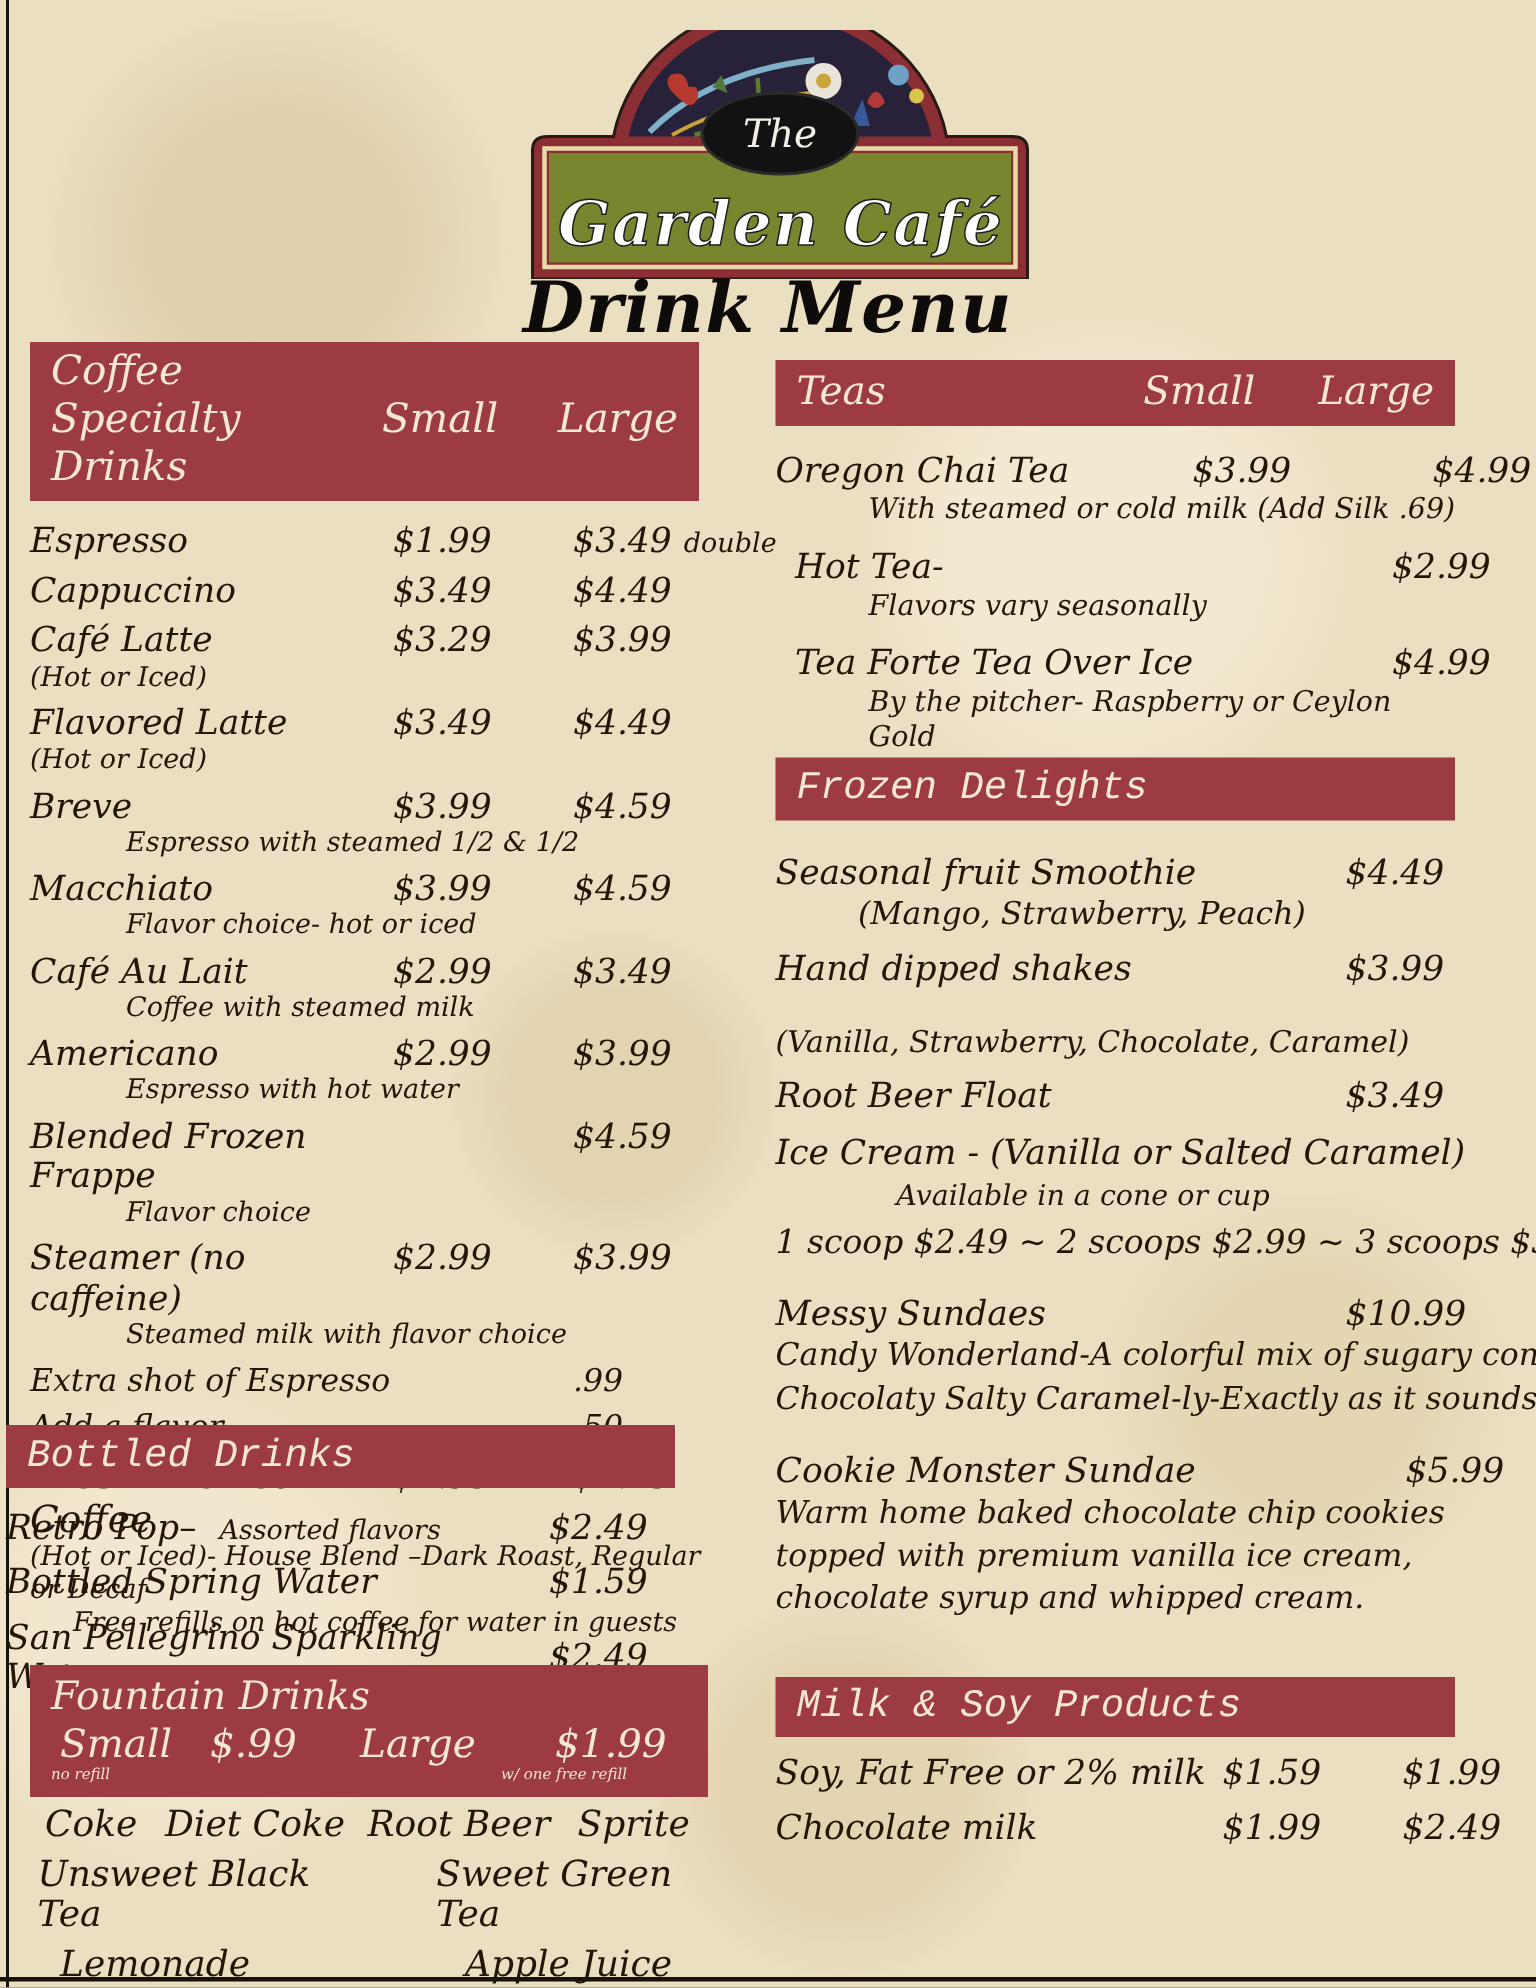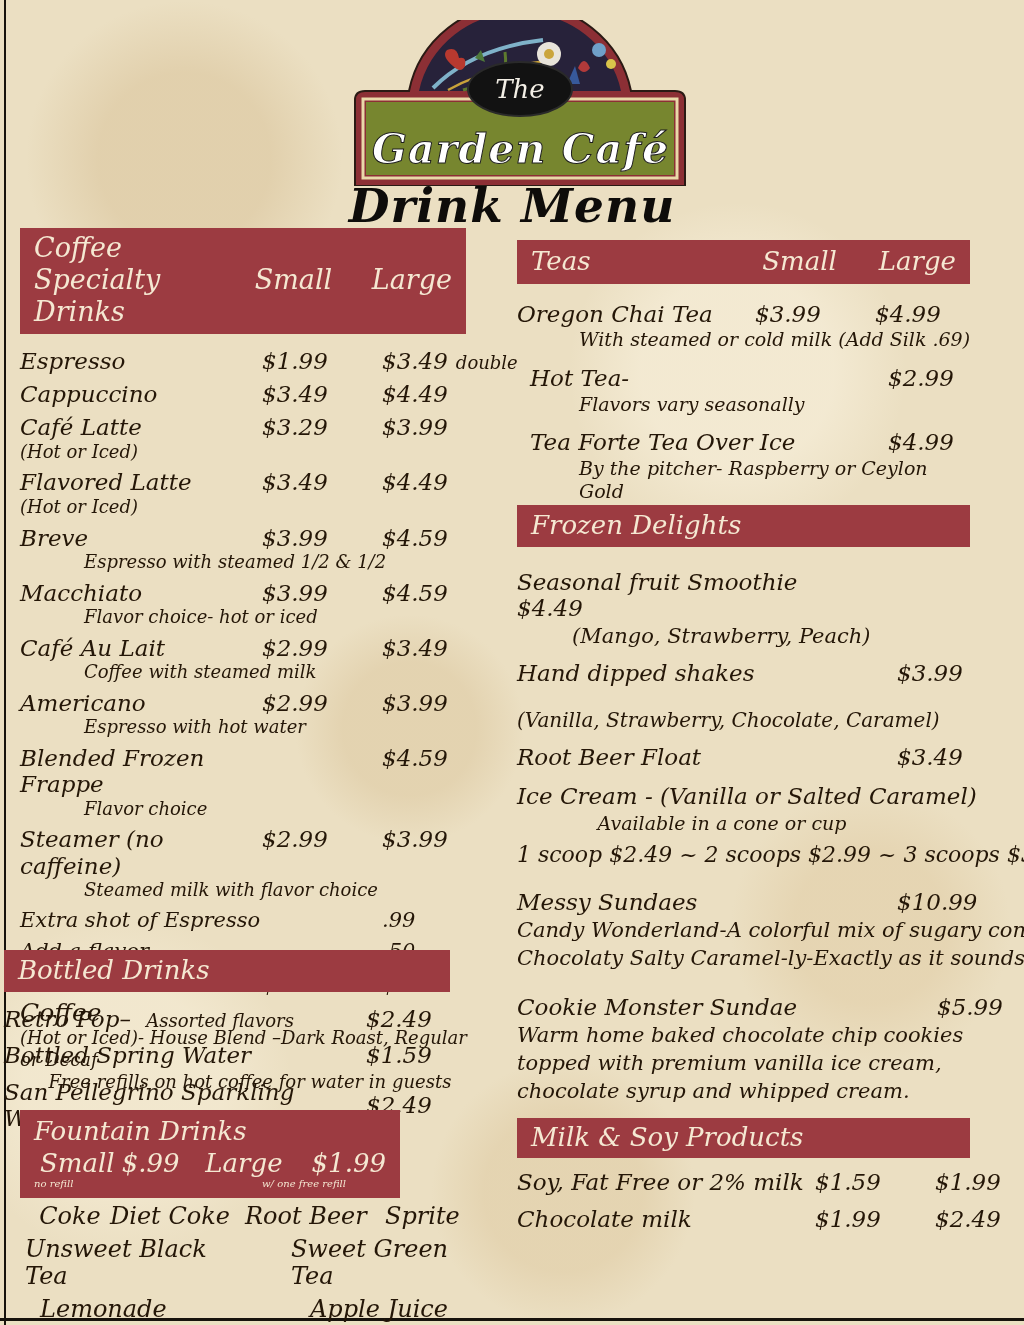--- a/index.html
+++ b/index.html
@@ -39,57 +39,57 @@
 
   
   .col-left{position:absolute;left:20px;top:228px;width:460px;}
   .hdr-coffee{padding:4px 14px 6px;font-size:27px;line-height:1.18;width:446px;}
   .hdr-cols{display:flex;}
   .hdr-cols .hc-nm{width:230px;}
   .hdr-cols .hc-sm{width:122px;}
   .fresh .nm{font-size:25px;}
 
   .sec-bottled{position:absolute;left:4px;top:950px;width:460px;}
-  .hdr-simple{padding:5px 14px 7px;font-size:26px;width:446px;}
+  .hdr-simple{padding:5px 14px 7px;font-size:26px;width:446px;font-family:Liberation Mono, monospace;}
   .sec-bottled .mrow .nm{width:362px;}
   .sec-bottled .mrow{margin-top:10px;align-items:center;}
 
   .sec-fountain{position:absolute;left:20px;top:1110px;width:460px;}
-  .fd-banner{width:380px;padding:6px 14px 8px;}
+  .fd-banner{width:452px;padding:6px 14px 8px;}
   .fd-line1{font-size:26px;}
   .fd-line2{display:flex;align-items:baseline;font-size:26px;margin-top:2px;}
   .fd-line2 .fd-sl{width:100px;padding-left:6px;}
   .fd-line2 .fd-sp{width:90px;}
   .fd-line2 .fd-ll{width:130px;padding-left:10px;}
   .fd-line3{display:flex;font-size:10px;line-height:1.2;}
   .fd-line3 .fd-rn{margin-left:auto;margin-right:40px;}
   .fl-row{display:flex;font-size:24px;margin-top:5px;line-height:1.15;}
   .fl-row.r1{padding-left:10px;}
-  .fl-row.r1 .f0{width:80px;text-align:center;}.fl-row.r1 .f1{width:135px;}.fl-row.r1 .f2{width:140px;}
+  .fl-row.r1 .f0{width:80px;}.fl-row.r1 .f1{width:135px;}.fl-row.r1 .f2{width:140px;}
   .fl-row.r2{padding-left:5px;gap:38px;}
   .fl-row.r2 .f0{width:250px;}
   .fl-row.r3{padding-left:20px;}
   .fl-row.r3 .f0{width:270px;}
 
   
   .sec-teas{position:absolute;left:517px;top:240px;width:455px;}
   .hdr-teas{display:flex;align-items:baseline;padding:6px 14px 8px;font-size:26px;width:453px;}
   .hdr-teas .ht-nm{width:234px;}
   .hdr-teas .ht-sm{width:118px;}
-  .sec-teas .mrow{margin-top:14px;}
+  .sec-teas .mrow{margin-top:14px;gap:40px;}
   .sec-teas .mrow .nm{width:238px;}
   .sec-teas .mrow.wide .nm{width:358px;margin-left:13px;}
   .sec-teas .sub{font-size:19px;padding-left:62px;margin-top:1px;}
 
   .sec-frozen{position:absolute;left:517px;top:505px;width:505px;}
   .sec-frozen .hdr-simple{width:453px;}
   .sec-frozen .mrow .nm{width:380px;}
   .sec-frozen .mrow.cookie .nm{width:420px;}
   .sec-frozen .mrow{margin-top:12px;}
-  .first-gap{margin-top:22px !important;flex-direction:column;}
+  .first-gap{margin-top:22px !important;}
   .sub-paren{font-size:21px;padding-left:55px;margin-top:2px;}
   .sub-full{font-size:20px;margin-top:22px;white-space:nowrap;}
   .cone{font-size:19px;text-align:center;width:410px;margin-top:3px;}
   .scoops{font-size:22px;white-space:nowrap;margin-top:8px;}
   .desc{font-size:21px;line-height:1.35;white-space:nowrap;}
   .desc.wrap{white-space:normal;width:505px;}
   .gap22{margin-top:22px !important;}
 
   .sec-milk{position:absolute;left:517px;top:1118px;width:455px;}
   .sec-milk .hdr-simple{width:453px;padding:4px 14px 6px;}

